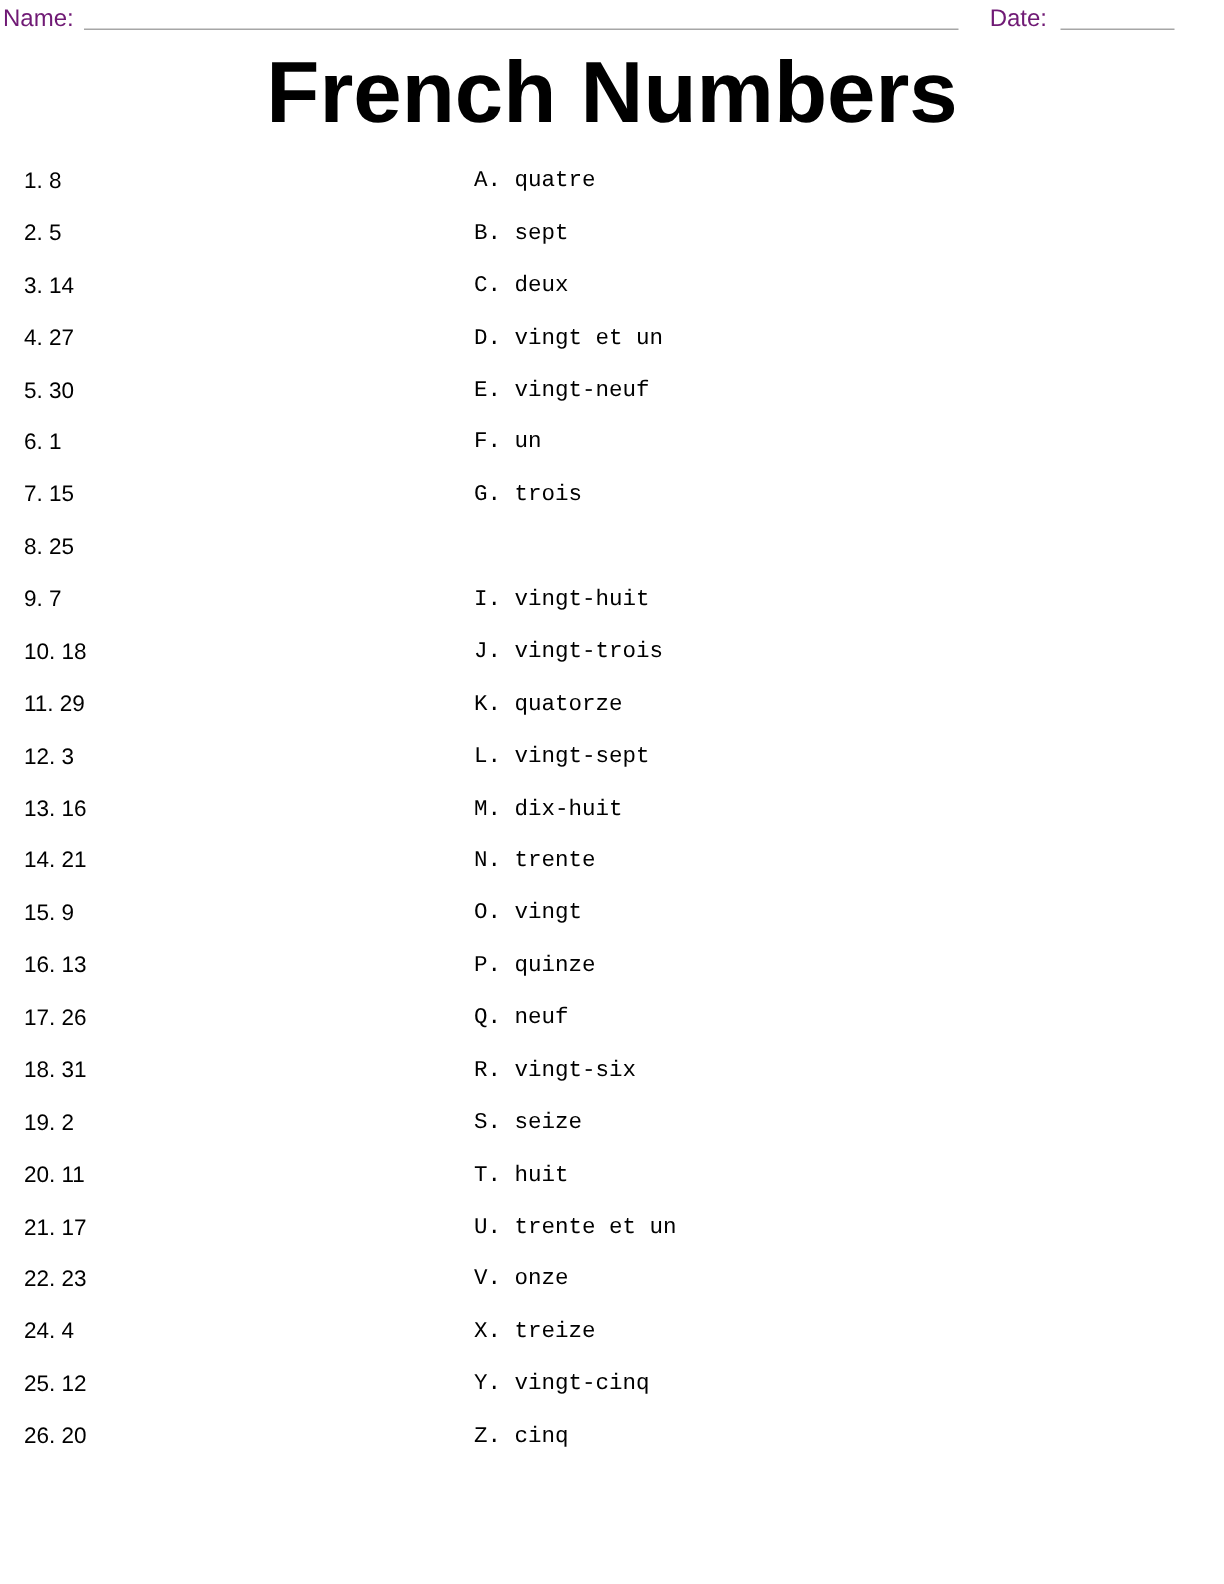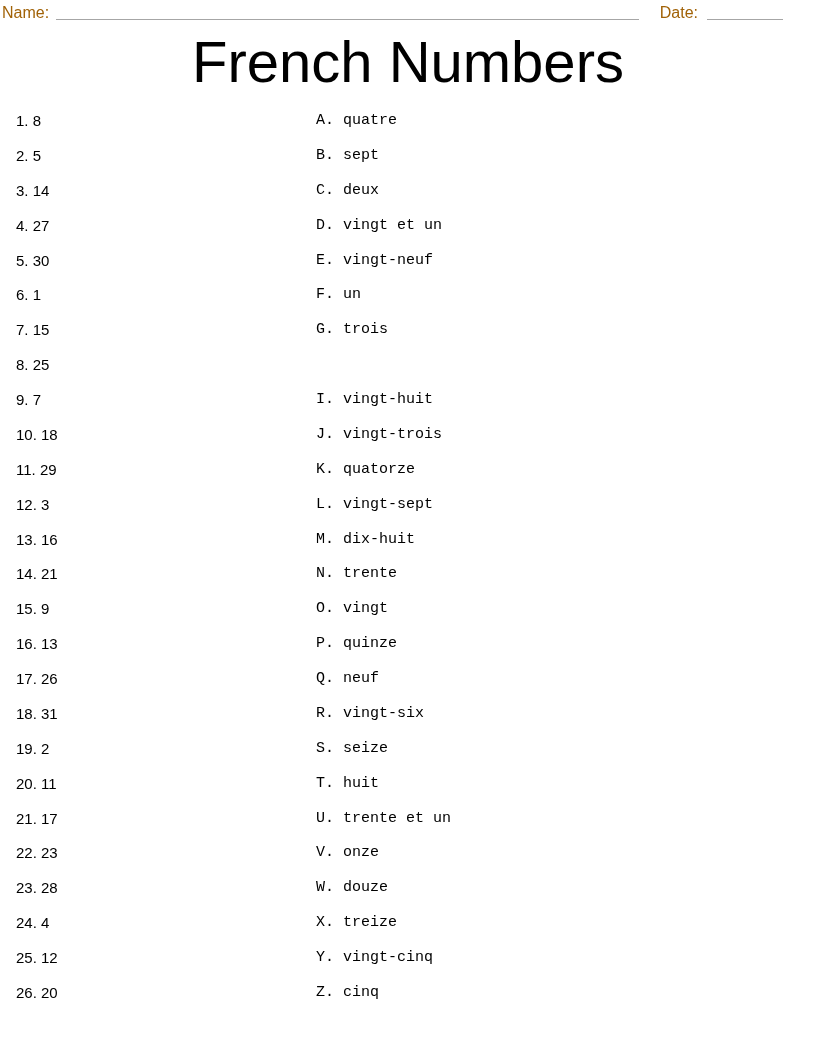--- a/index.html
+++ b/index.html
@@ -19,38 +19,38 @@
   .header {
     position: absolute;
     top: 3px;
     left: 2px;
     right: 33px;
     display: flex;
     align-items: flex-start;
     font-size: 16px;
     line-height: 20px;
   }
-  .header .label { flex: 0 0 auto; color: #a16207; }
+  .header .label { flex: 0 0 auto; color: #701a75; }
   .blank {
     display: inline-block;
     height: 17px;
     border-bottom: 1px solid #a6a6a6;
   }
   .name-blank { flex: 1 1 auto; margin-left: 7px; margin-right: 21px; }
   .date-blank { flex: 0 0 76px; margin-left: 9px; }
   
   .title {
     position: absolute;
     top: 30px;
     left: 0;
     width: 100%;
     text-align: center;
     font-size: 58px;
     line-height: 64px;
-    font-weight: 400;
+    font-weight: 700;
     letter-spacing: 0;
     color: #000000;
   }
   
   .rows {
     position: absolute;
     top: 112px;
     left: 0;
     right: 0;
   }
@@ -160,24 +160,20 @@
       </div>
       <div class="row">
         <div class="cell-left">21. 17</div>
         <div class="cell-right">U. trente et un</div>
       </div>
       <div class="row">
         <div class="cell-left">22. 23</div>
         <div class="cell-right">V. onze</div>
       </div>
       <div class="row">
-        <div class="cell-left">23. 28</div>
-        <div class="cell-right">W. douze</div>
-      </div>
-      <div class="row">
         <div class="cell-left">24. 4</div>
         <div class="cell-right">X. treize</div>
       </div>
       <div class="row">
         <div class="cell-left">25. 12</div>
         <div class="cell-right">Y. vingt-cinq</div>
       </div>
       <div class="row">
         <div class="cell-left">26. 20</div>
         <div class="cell-right">Z. cinq</div>

